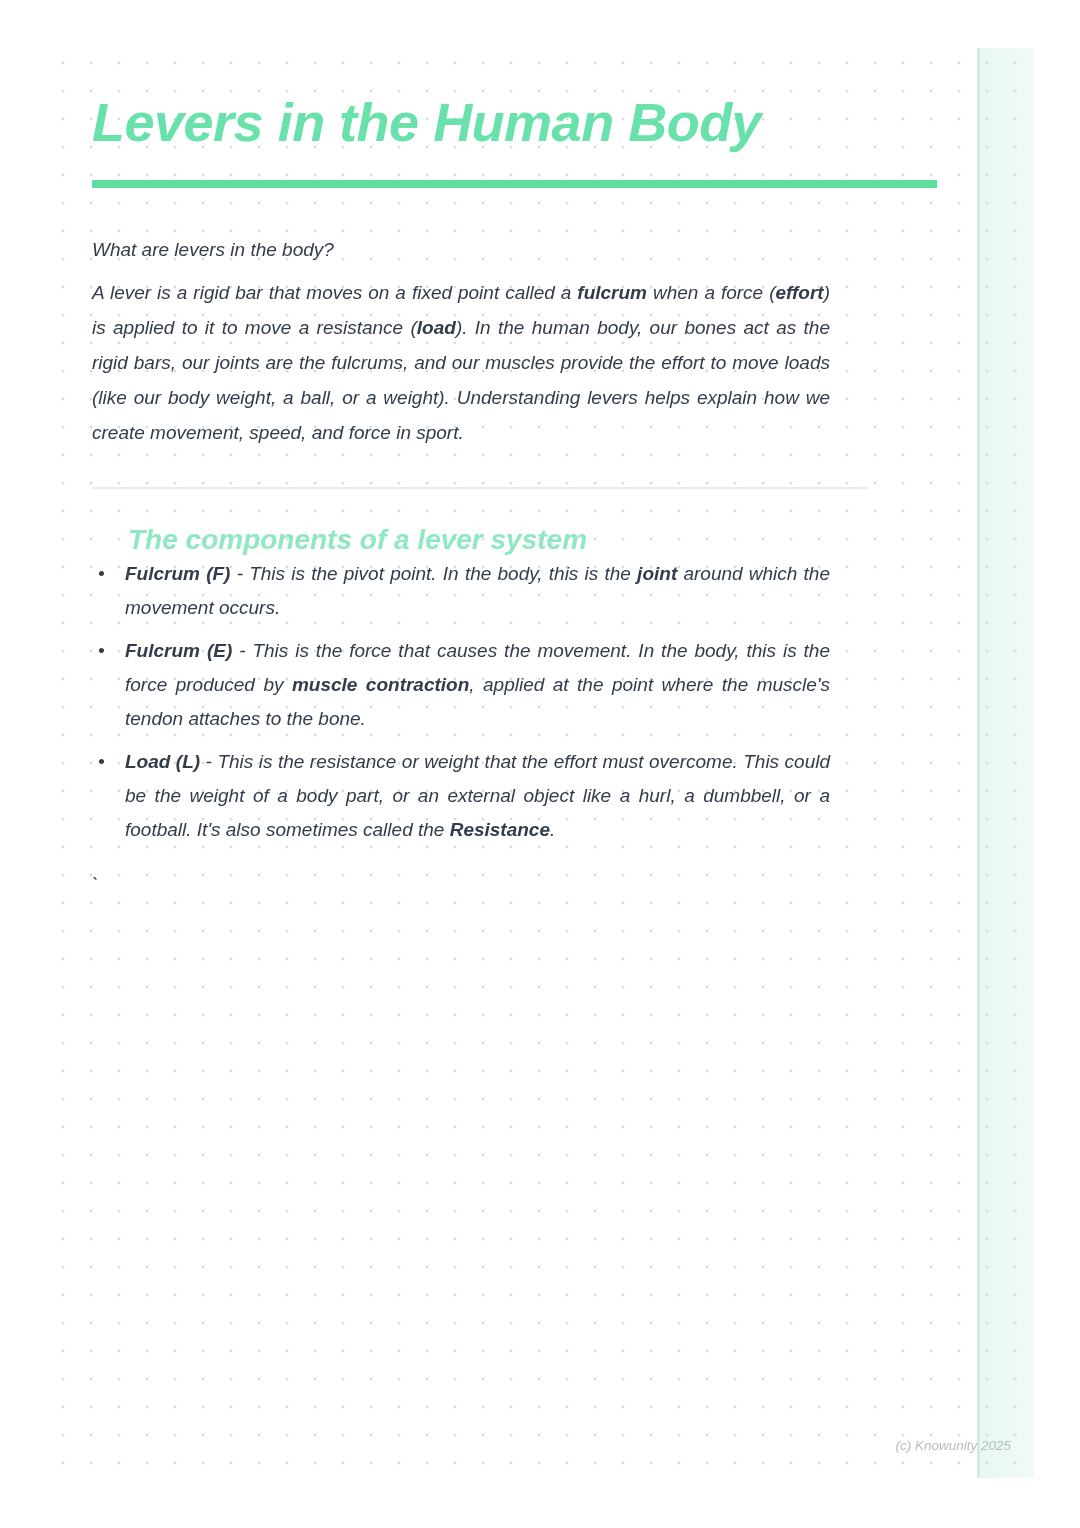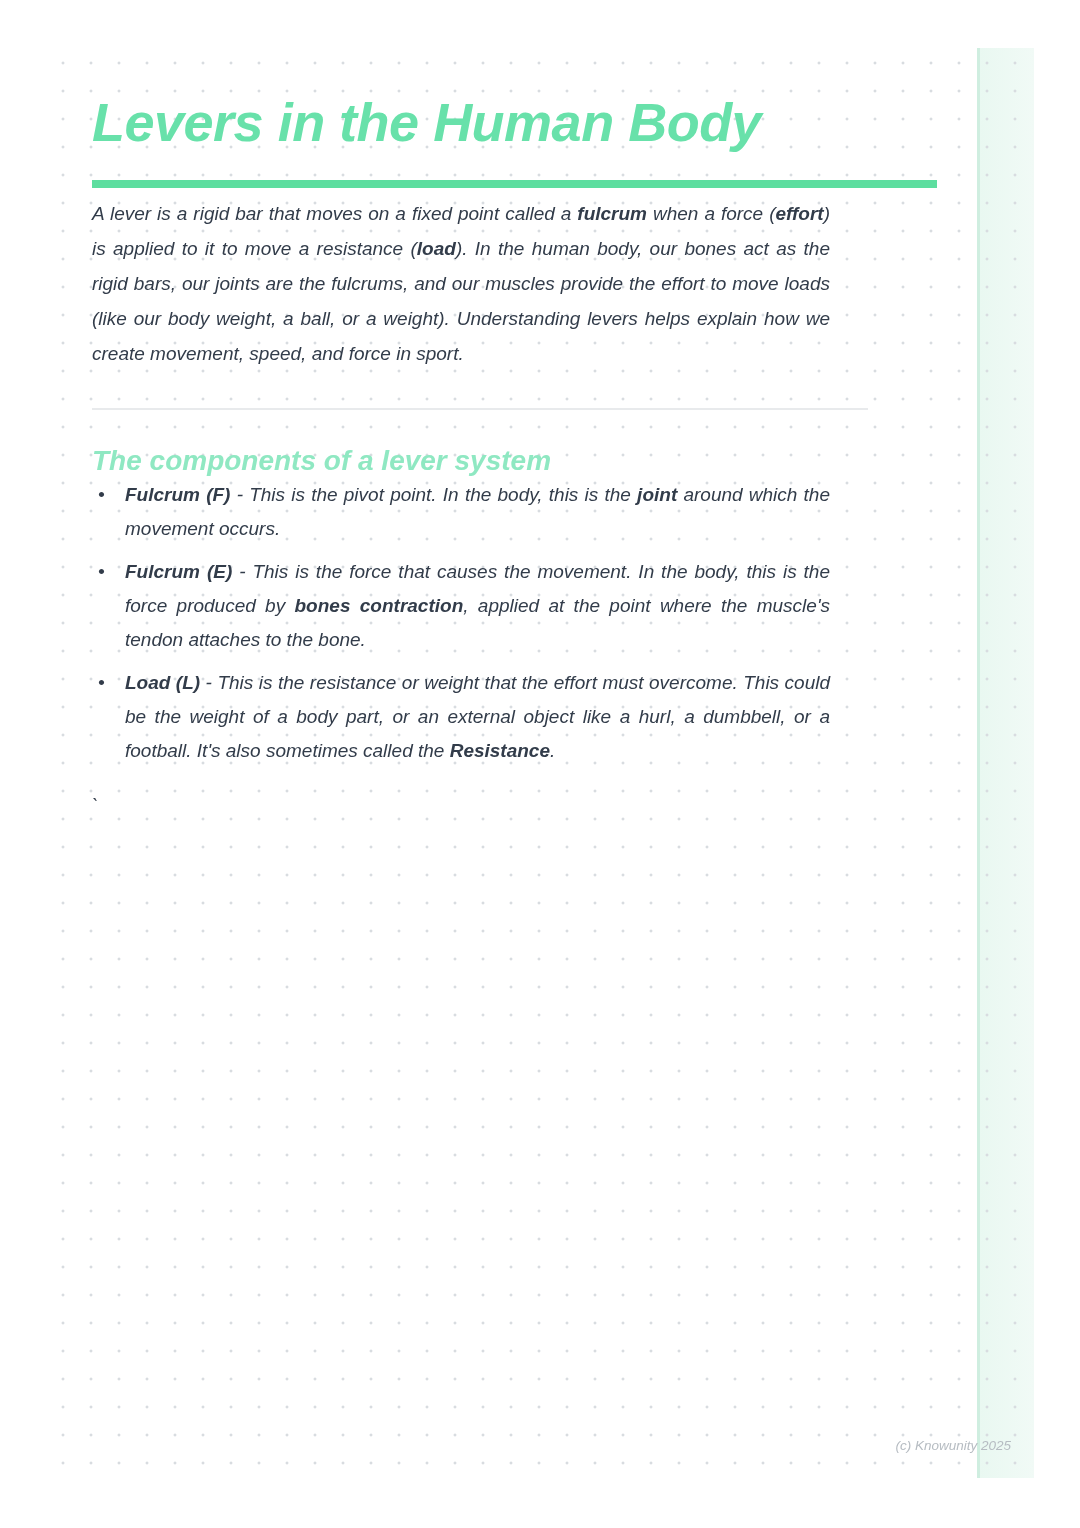--- a/index.html
+++ b/index.html
@@ -74,20 +74,21 @@
     width:776px;
     height:2px;
     background:var(--divider_gray);
   }
   h2.section-heading{
     margin-top:34px;
     font-size:28px;
     line-height:34px;
     font-weight:700;
     color:var(--heading_green);
+    margin-left:36px;
   }
   p.section-intro{ margin-top:24px; text-align:justify; }
   ul.components-list{
     list-style:none;
   }
   ul.components-list li{
     position:relative;
     padding-left:33px;
     font-size:19px;
     line-height:34px;
@@ -117,30 +118,31 @@
 </head>
 <body>
 
 <div class="side-strip"></div>
 <div class="dot-grid"></div>
 
 <div class="content">
   <h1 class="page-title">Levers in the Human Body</h1>
   <div class="title-rule"></div>
 
+  <p class="intro-question">What are levers in the body?</p>
 
   <p class="intro-paragraph"><span>A lever is a rigid bar that moves on a fixed point called a </span><strong>fulcrum</strong><span> when a force (</span><strong>effort</strong><span>) is applied to it to move a resistance (</span><strong>load</strong><span>). In the human body, our bones act as the rigid bars, our joints are the fulcrums, and our muscles provide the effort to move loads (like our body weight, a ball, or a weight). Understanding levers helps explain how we create movement, speed, and force in sport.</span></p>
 
   <div class="section-divider"></div>
 
   <h2 class="section-heading">The components of a lever system</h2>
 
 
   <ul class="components-list">
     <li><strong>Fulcrum (F)</strong><span> - This is the pivot point. In the body, this is the </span><strong>joint</strong><span> around which the movement occurs.</span></li>
-    <li><strong>Fulcrum (E)</strong><span> - This is the force that causes the movement. In the body, this is the force produced by </span><strong>bones contraction</strong><span>, applied at the point where the muscle's tendon attaches to the bone.</span></li>
+    <li><strong>Fulcrum (E)</strong><span> - This is the force that causes the movement. In the body, this is the force produced by </span><strong>muscle contraction</strong><span>, applied at the point where the muscle's tendon attaches to the bone.</span></li>
     <li><strong>Load (L)</strong><span> - This is the resistance or weight that the effort must overcome. This could be the weight of a body part, or an external object like a hurl, a dumbbell, or a football. It's also sometimes called the </span><strong>Resistance</strong><span>.</span></li>
   </ul>
 
   <p class="stray-char">`</p>
 </div>
 
 <div class="footer-credit">(c) Knowunity 2025</div>
 
 </body></html>

